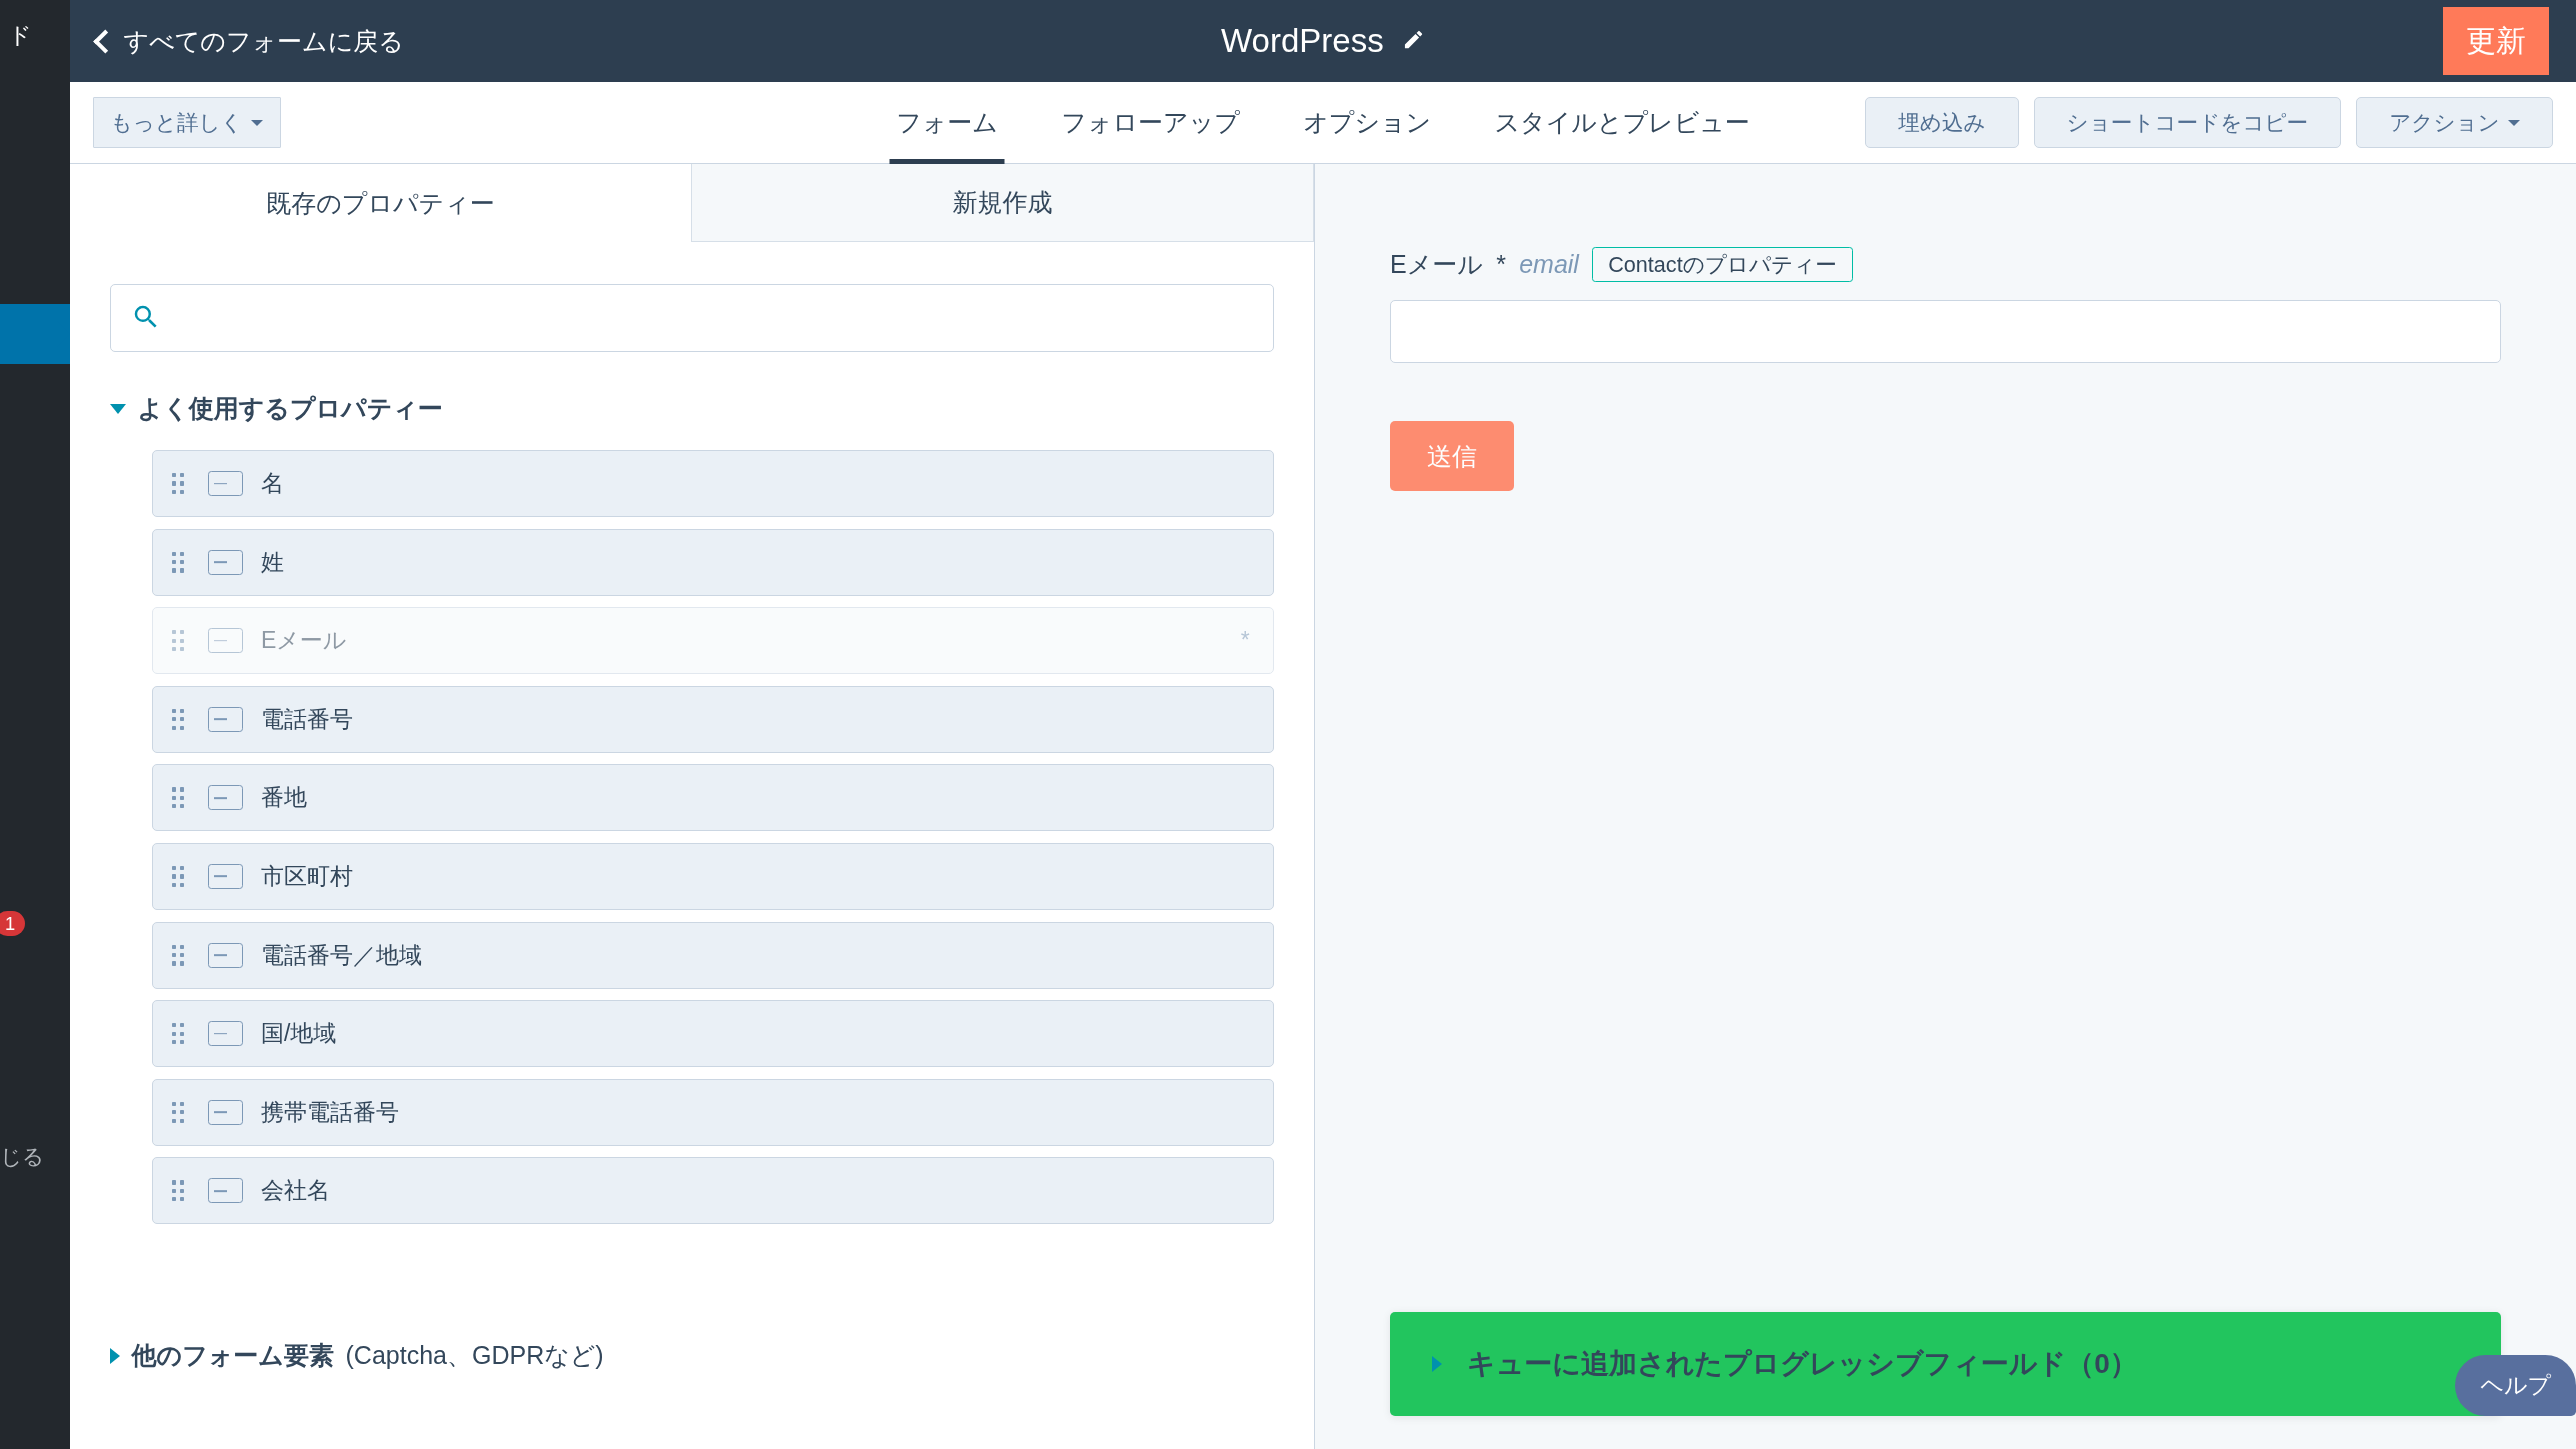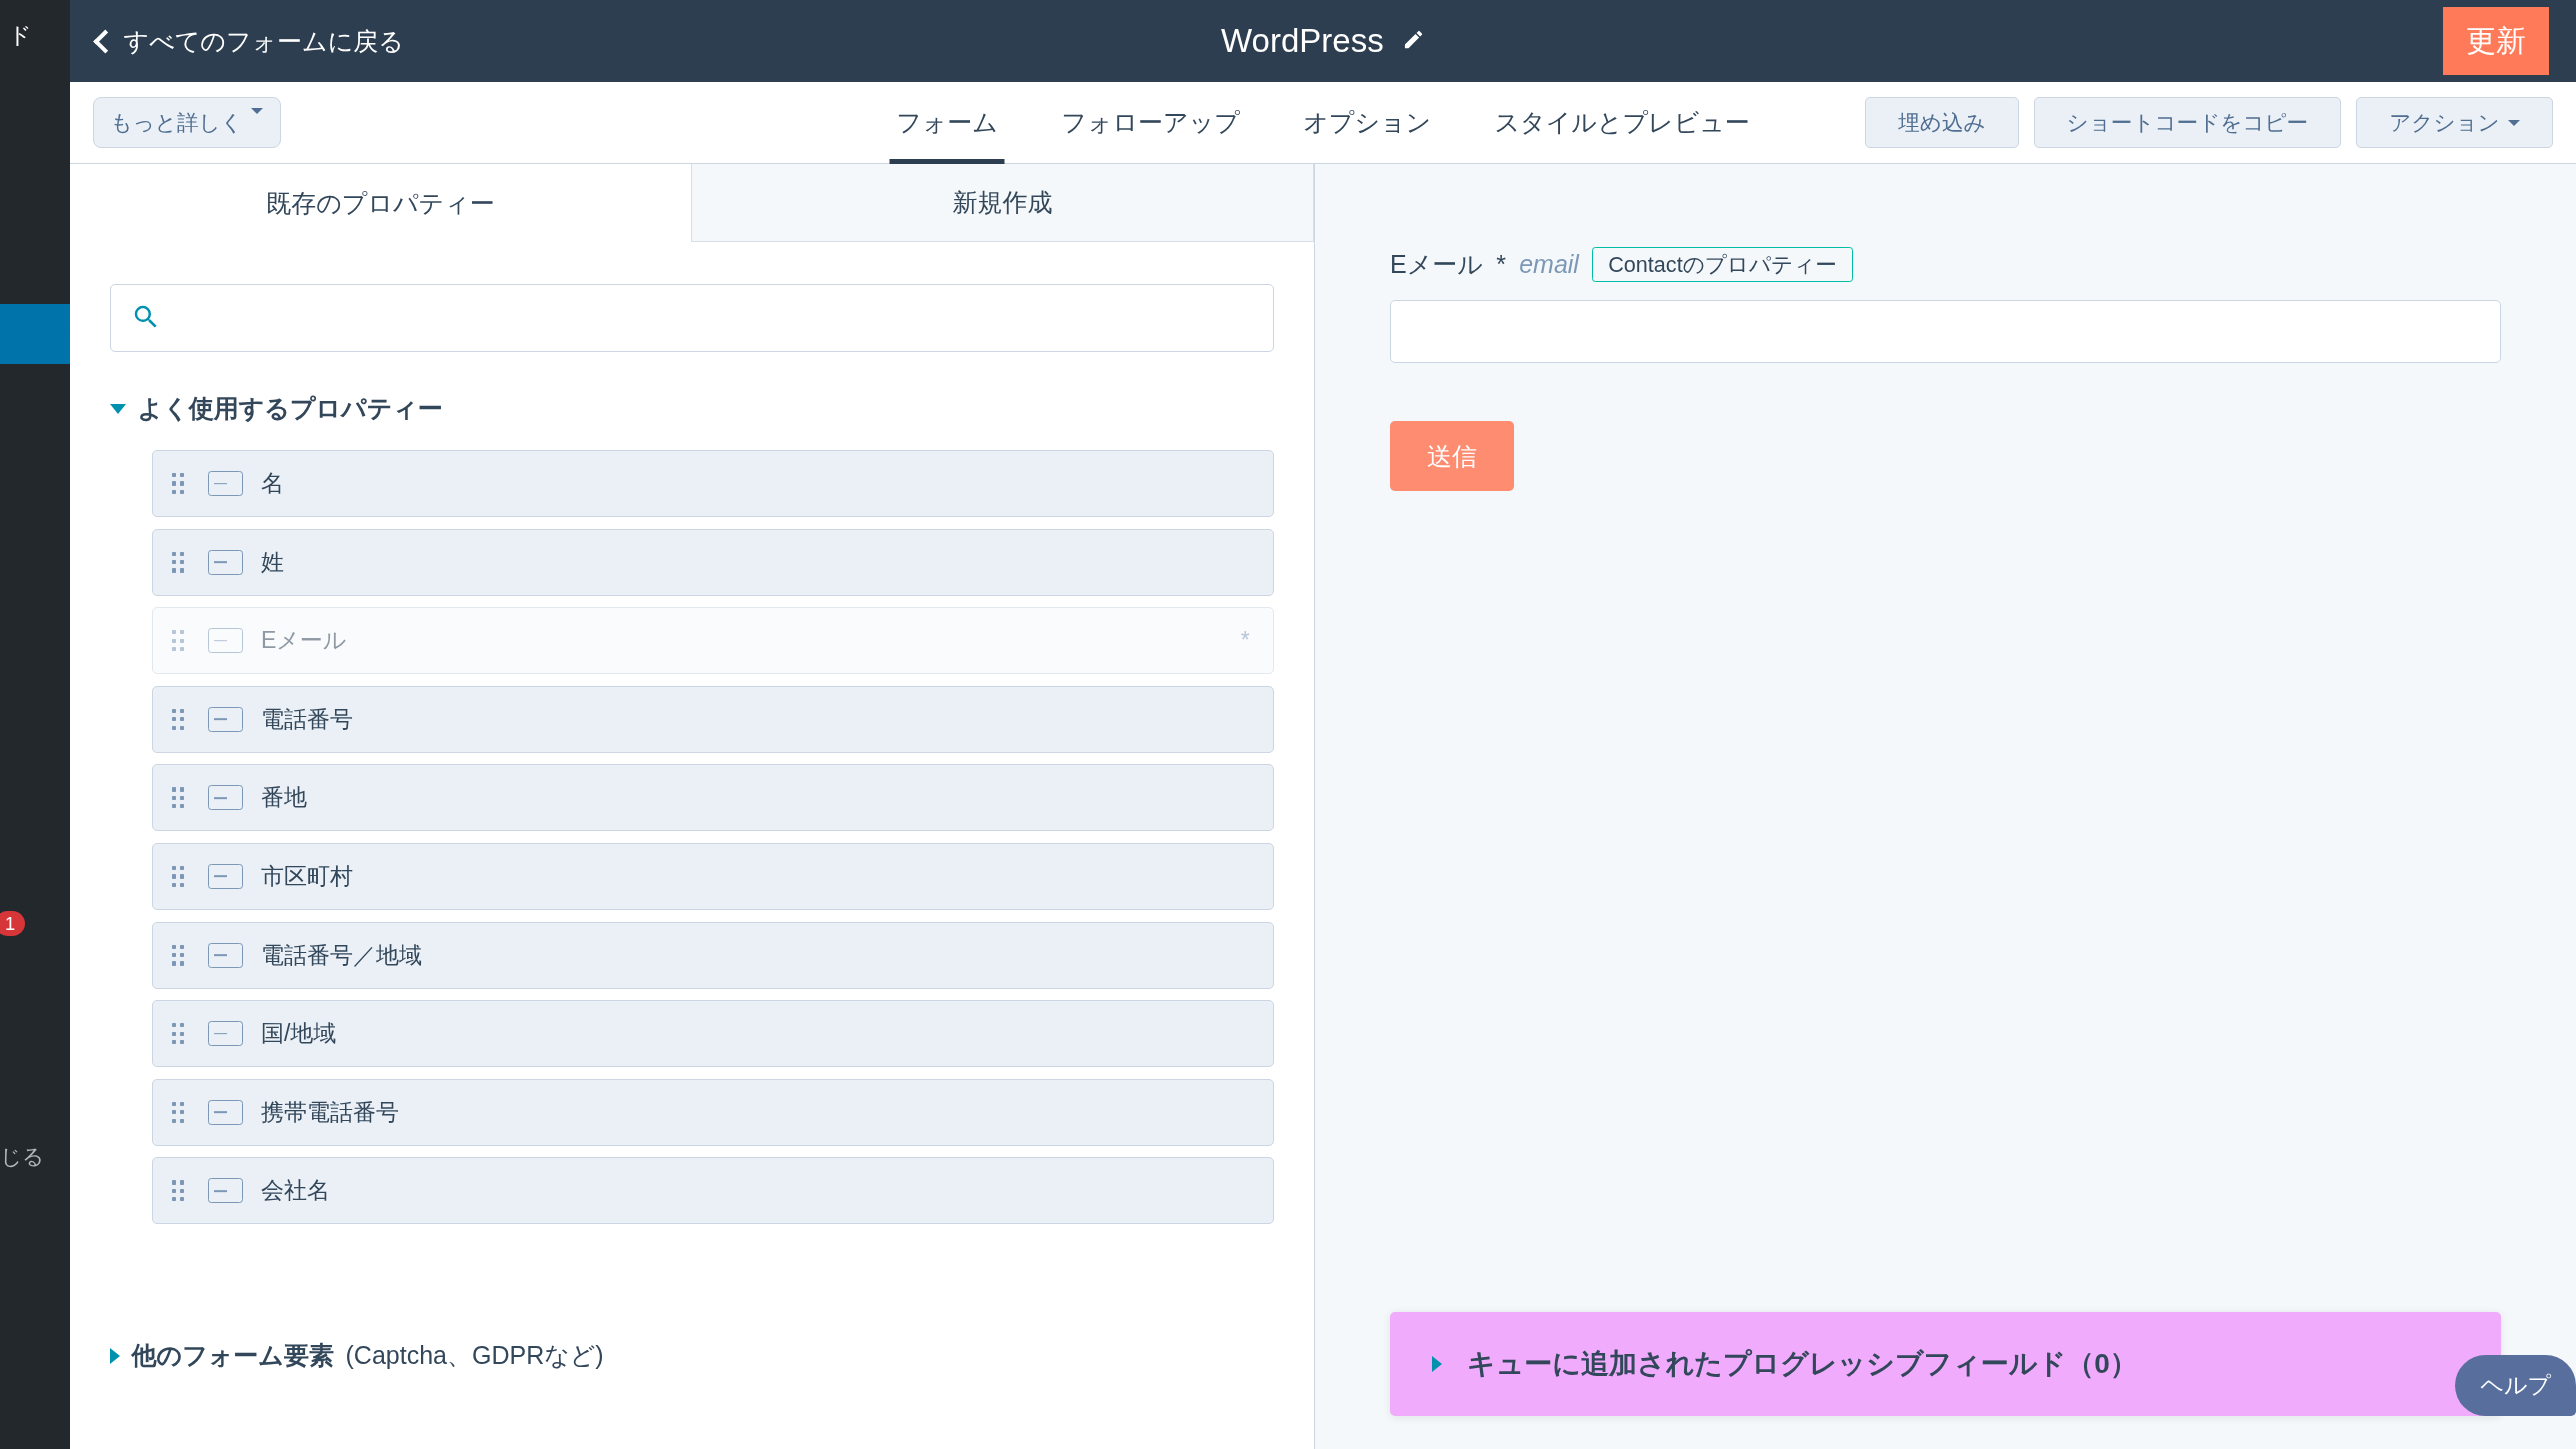--- a/index.html
+++ b/index.html
@@ -125,24 +125,24 @@
       align-items: center;
       border-bottom: 0.8px solid #cbd6e2;
       padding: 0 23px;
     }
     .more-detail-btn {
       border: 0.8px solid #cbd6e2;
       background: #eaf0f6;
       color: #506e91;
       font-size: 21.6px;
       padding: 10px 16.6px;
-      border-radius: 8px;
-      cursor: pointer;
-      display: flex;
-      align-items: flex-start;
+      border-radius: 1px;
+      cursor: pointer;
+      display: flex;
+      align-items: center;
       gap: 8.3px;
     }
     .caret-down {
       width: 0;
       height: 0;
       border-left: 6.7px solid transparent;
       border-right: 6.7px solid transparent;
       border-top: 6.7px solid #506e91;
     }
     .main-tabs {
@@ -393,21 +393,21 @@
       opacity: 0.85;
       color: #fff;
       font-size: 25px;
       padding: 18.3px 37px;
       border: none;
       border-radius: 5px;
       cursor: pointer;
       align-self: flex-start;
     }
     .progressive-panel {
-      background: #f0abfc;
+      background: #22c55e;
       border-radius: 5px;
       box-shadow: 0 1.7px 8.3px rgba(0,0,0,0.08);
       padding: 33px 42px;
       margin-top: auto;
       display: flex;
       align-items: center;
       gap: 25px;
       cursor: pointer;
     }
     .progressive-title {

